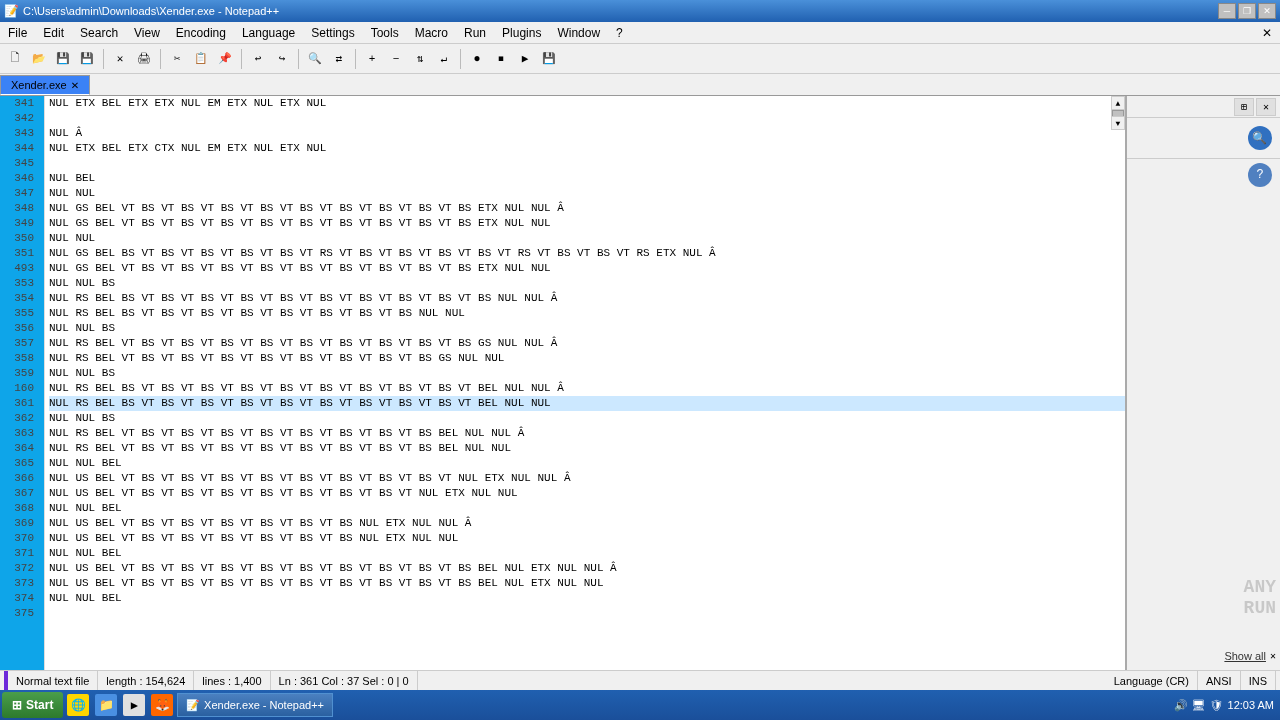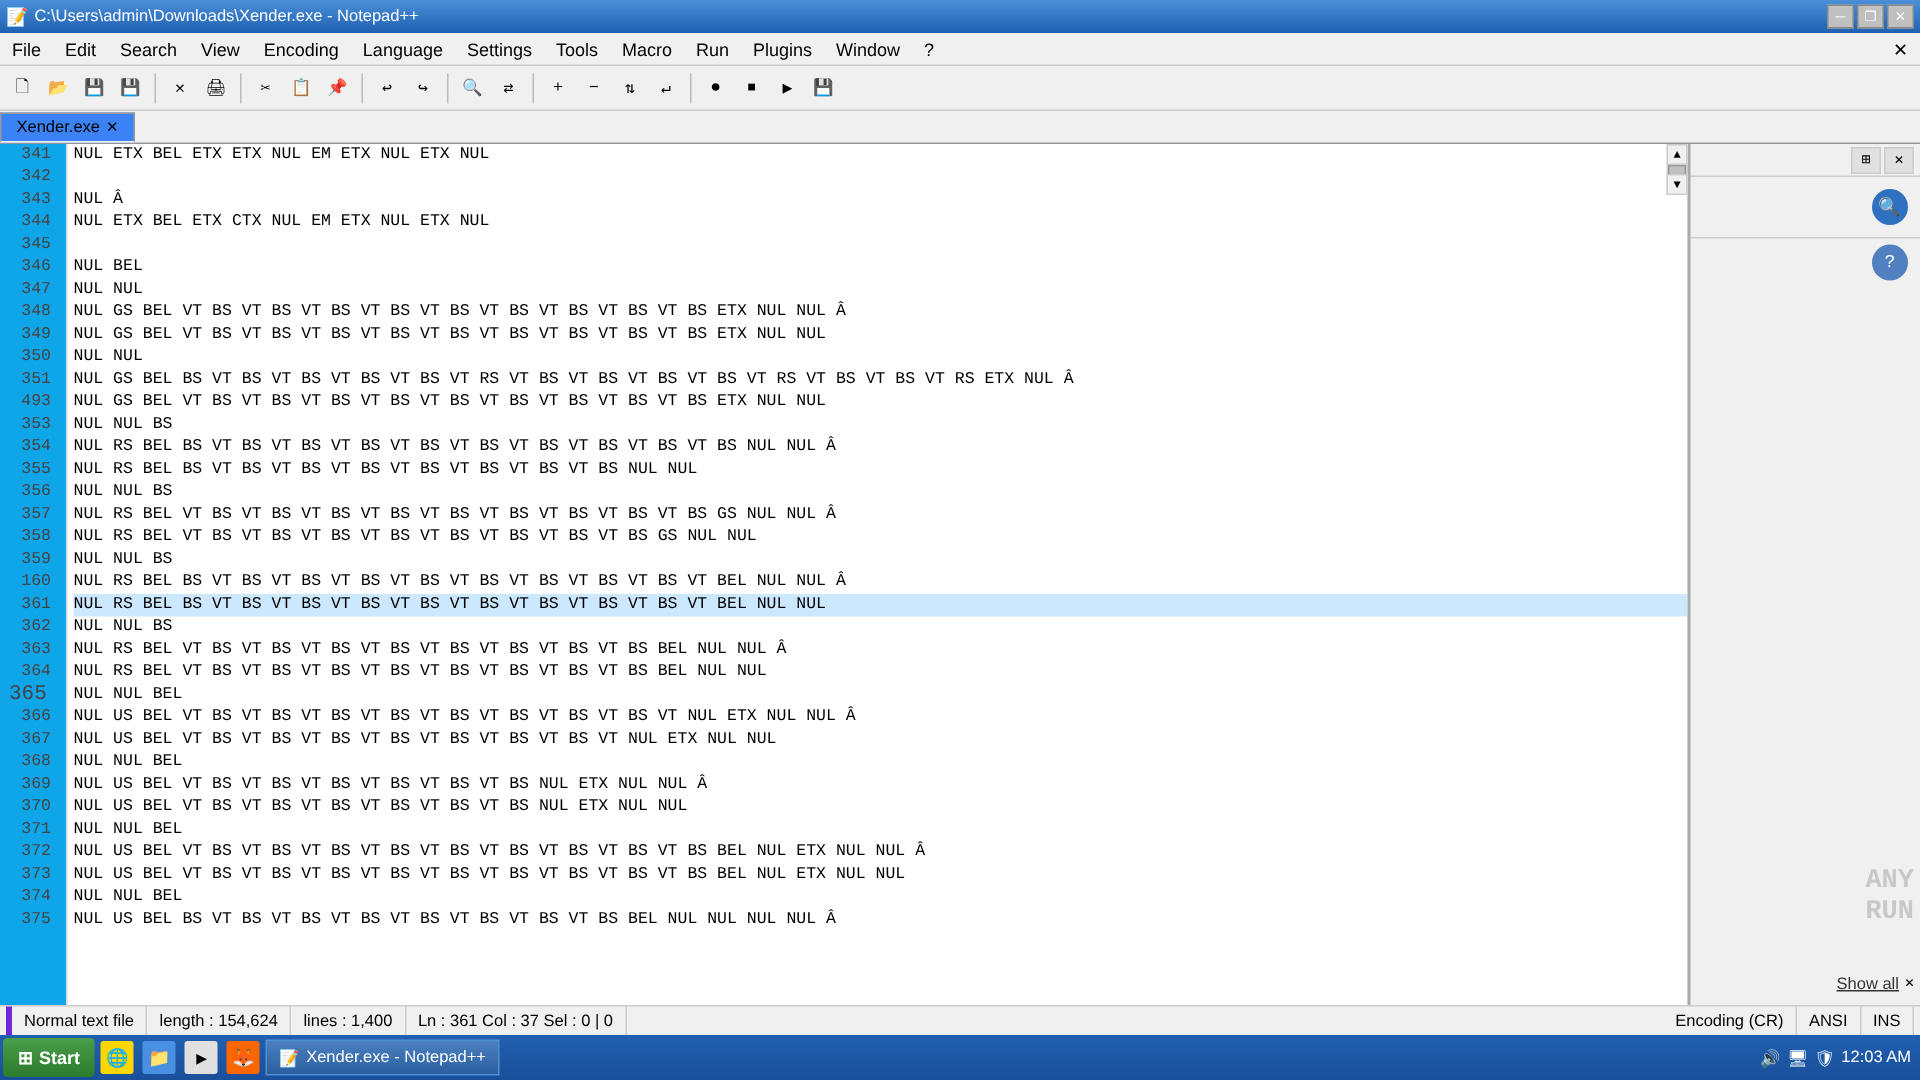--- a/index.html
+++ b/index.html
@@ -293,21 +293,21 @@
       <div style="height: 15px; line-height: 15px; text-align: right; padding-right: 4px; color: rgb(68, 68, 68); font-size: 11px;">355</div>
       <div style="height: 15px; line-height: 15px; text-align: right; padding-right: 4px; color: rgb(68, 68, 68); font-size: 11px;">356</div>
       <div style="height: 15px; line-height: 15px; text-align: right; padding-right: 4px; color: rgb(68, 68, 68); font-size: 11px;">357</div>
       <div style="height: 15px; line-height: 15px; text-align: right; padding-right: 4px; color: rgb(68, 68, 68); font-size: 11px;">358</div>
       <div style="height: 15px; line-height: 15px; text-align: right; padding-right: 4px; color: rgb(68, 68, 68); font-size: 11px;">359</div>
       <div style="height: 15px; line-height: 15px; text-align: right; padding-right: 4px; color: rgb(68, 68, 68); font-size: 11px;">160</div>
       <div style="height: 15px; line-height: 15px; text-align: right; padding-right: 4px; color: rgb(68, 68, 68); font-size: 11px;">361</div>
       <div style="height: 15px; line-height: 15px; text-align: right; padding-right: 4px; color: rgb(68, 68, 68); font-size: 11px;">362</div>
       <div style="height: 15px; line-height: 15px; text-align: right; padding-right: 4px; color: rgb(68, 68, 68); font-size: 11px;">363</div>
       <div style="height: 15px; line-height: 15px; text-align: right; padding-right: 4px; color: rgb(68, 68, 68); font-size: 11px;">364</div>
-      <div style="height: 15px; line-height: 15px; padding-right: 4px; color: rgb(68, 68, 68); font-size: 14px;">365</div>
+      <div style="height: 15px; line-height: 15px; text-align: right; padding-right: 4px; color: rgb(68, 68, 68); font-size: 11px;">365</div>
       <div style="height: 15px; line-height: 15px; text-align: right; padding-right: 4px; color: rgb(68, 68, 68); font-size: 11px;">366</div>
       <div style="height: 15px; line-height: 15px; text-align: right; padding-right: 4px; color: rgb(68, 68, 68); font-size: 11px;">367</div>
       <div style="height: 15px; line-height: 15px; text-align: right; padding-right: 4px; color: rgb(68, 68, 68); font-size: 11px;">368</div>
       <div style="height: 15px; line-height: 15px; text-align: right; padding-right: 4px; color: rgb(68, 68, 68); font-size: 11px;">369</div>
       <div style="height: 15px; line-height: 15px; text-align: right; padding-right: 4px; color: rgb(68, 68, 68); font-size: 11px;">370</div>
       <div style="height: 15px; line-height: 15px; text-align: right; padding-right: 4px; color: rgb(68, 68, 68); font-size: 11px;">371</div>
       <div style="height: 15px; line-height: 15px; text-align: right; padding-right: 4px; color: rgb(68, 68, 68); font-size: 11px;">372</div>
       <div style="height: 15px; line-height: 15px; text-align: right; padding-right: 4px; color: rgb(68, 68, 68); font-size: 11px;">373</div>
       <div style="height: 15px; line-height: 15px; text-align: right; padding-right: 4px; color: rgb(68, 68, 68); font-size: 11px;">374</div>
       <div style="height: 15px; line-height: 15px; text-align: right; padding-right: 4px; color: rgb(68, 68, 68); font-size: 11px;">375</div>
@@ -349,21 +349,20 @@
       <div class="code-line">NUL NUL BEL</div>
       <div class="code-line">NUL US BEL VT BS VT BS VT BS VT BS VT BS VT BS VT BS VT BS VT NUL ETX NUL NUL Â</div>
       <div class="code-line">NUL US BEL VT BS VT BS VT BS VT BS VT BS VT BS VT BS VT NUL ETX NUL NUL</div>
       <div class="code-line">NUL NUL BEL</div>
       <div class="code-line">NUL US BEL VT BS VT BS VT BS VT BS VT BS VT BS NUL ETX NUL NUL Â</div>
       <div class="code-line">NUL US BEL VT BS VT BS VT BS VT BS VT BS VT BS NUL ETX NUL NUL</div>
       <div class="code-line">NUL NUL BEL</div>
       <div class="code-line">NUL US BEL VT BS VT BS VT BS VT BS VT BS VT BS VT BS VT BS VT BS BEL NUL ETX NUL NUL Â</div>
       <div class="code-line">NUL US BEL VT BS VT BS VT BS VT BS VT BS VT BS VT BS VT BS VT BS BEL NUL ETX NUL NUL</div>
       <div class="code-line">NUL NUL BEL</div>
-      <div class="code-line">NUL US BEL BS VT BS VT BS VT BS VT BS VT BS VT BS VT BS BEL NUL NUL NUL NUL Â</div>
     </div>
 
   <div style="position:absolute; right:0; top:0; width:155px; height:100%; background:#f0f0f0; border-left:2px solid #aaa; display:flex; flex-direction:column;">
 
     <div style="height:22px; display:flex; align-items:center; justify-content:flex-end; padding:2px 4px; border-bottom:1px solid #ccc; gap:2px;">
       <div style="width:20px;height:18px;background:#e0e0e0;border:1px solid #ccc;display:flex;align-items:center;justify-content:center;font-size:10px;cursor:pointer;">⊞</div>
       <div style="width:20px;height:18px;background:#e0e0e0;border:1px solid #ccc;display:flex;align-items:center;justify-content:center;font-size:10px;cursor:pointer;">✕</div>
     </div>
 
     <div style="padding:8px; display:flex; justify-content:flex-end; border-bottom:1px solid #ccc;">
@@ -385,21 +384,21 @@
     </div>
   </div>
 </div>
 
 <div class="status-bar">
   <div class="status-item">Normal text file</div>
   <div class="status-item">length : 154,624</div>
   <div class="status-item">lines : 1,400</div>
   <div class="status-item">Ln : 361   Col : 37   Sel : 0 | 0</div>
   <div style="flex:1;"></div>
-  <div class="status-item">Encoding (CR)</div>
+  <div class="status-item">Language (CR)</div>
   <div class="status-item">ANSI</div>
   <div class="status-item">INS</div>
 </div>
 
 <div class="taskbar">
   <button class="start-btn">
     <span>⊞</span>
     <span>Start</span>
   </button>
 

